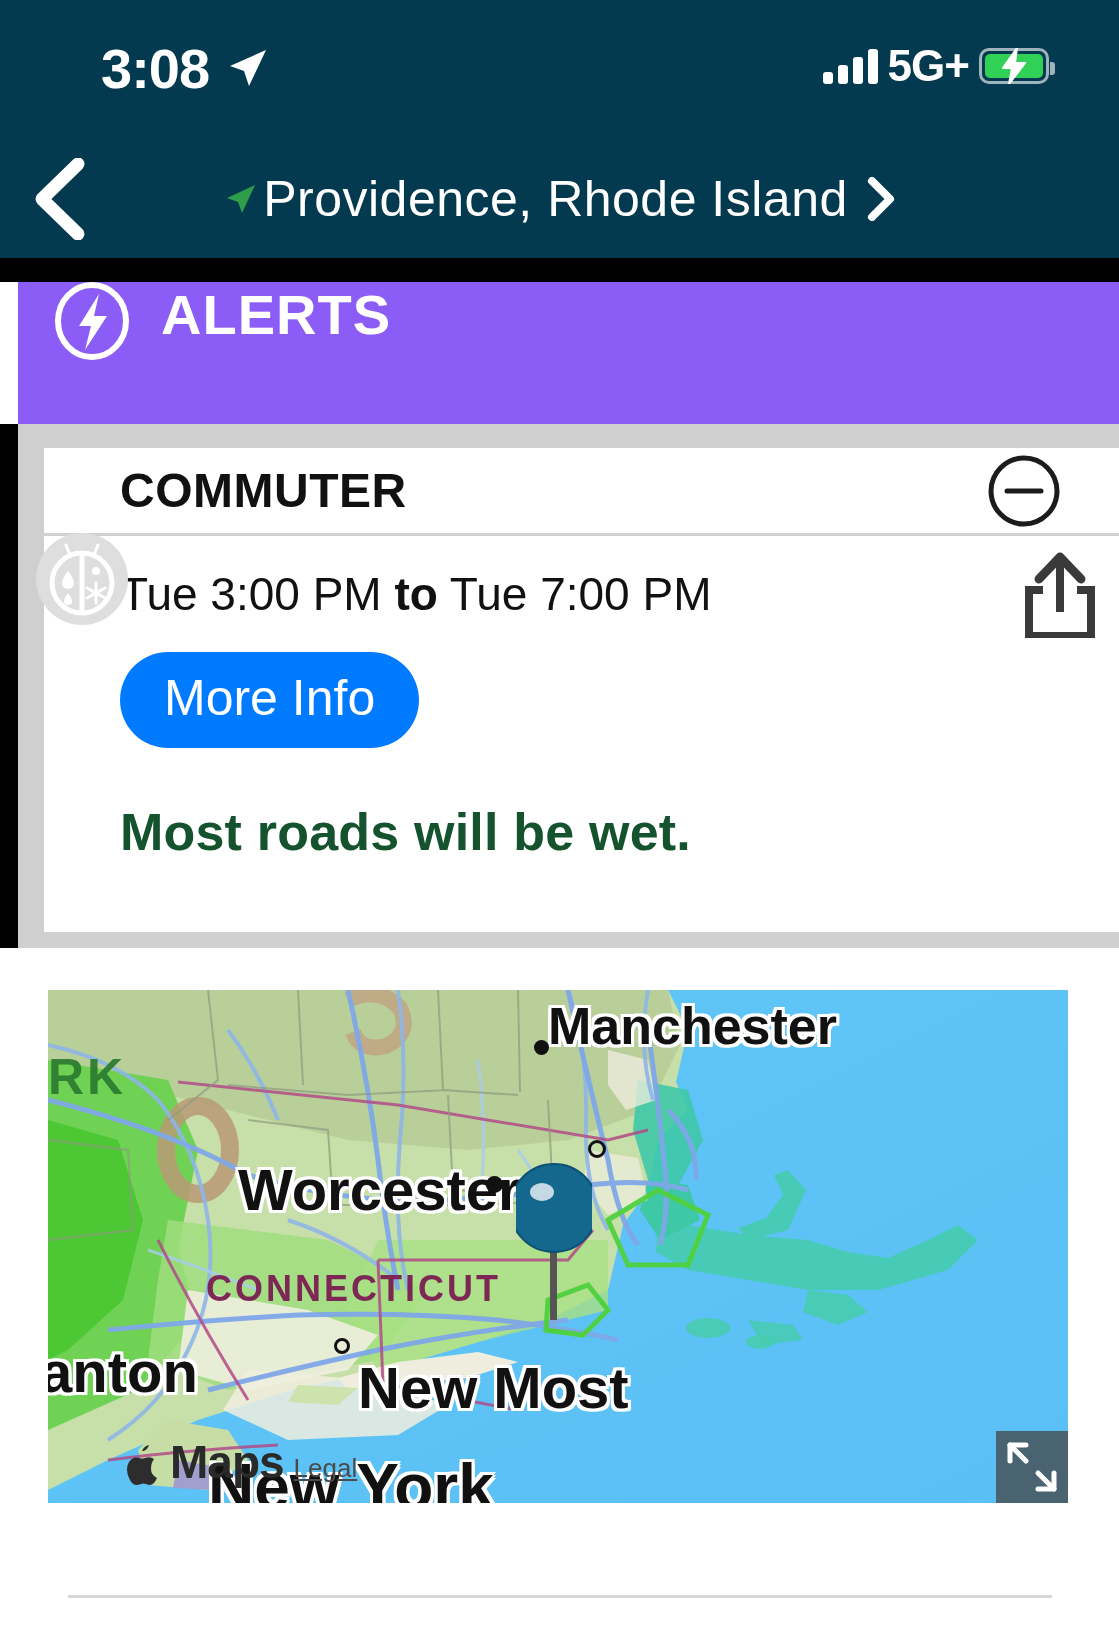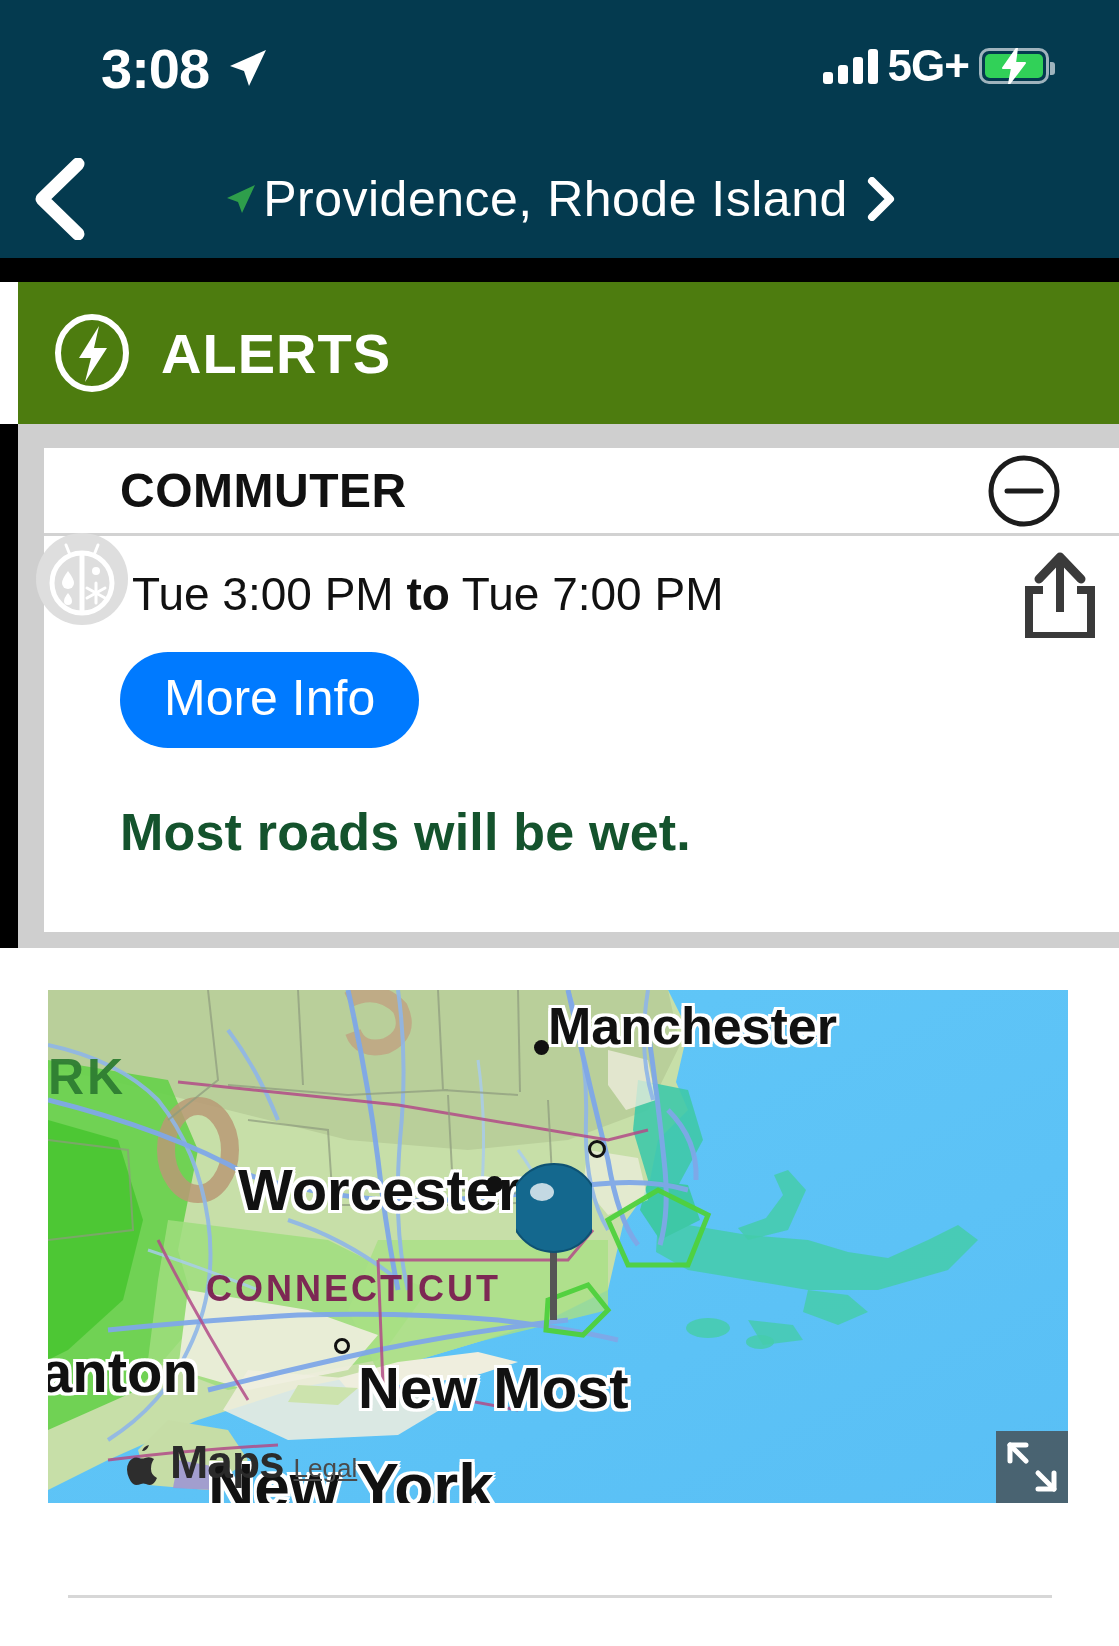--- a/index.html
+++ b/index.html
@@ -141,23 +141,22 @@
     top: 258px; left: 0;
     width: 1119px; height: 24px;
     background: #000000;
   }
 
   
   .alerts-banner {
     position: absolute;
     top: 282px; left: 18px;
     width: 1101px; height: 142px;
-    background: #4d7c0f;
-    display: flex;
-    align-items: center;
+    background: #8b5cf6;
+    display: flex;
     cursor: pointer;
   }
   .alert-bolt-icon {
     margin-left: 35px;
     width: 78px; height: 78px;
     flex: none;
   }
   .alerts-label {
     margin-left: 30px;
     color: #ffffff;
@@ -213,21 +212,20 @@
   .time-row {
     position: relative;
     height: 116px;
     display: flex;
     align-items: center;
   }
   .time-range {
     font-size: 46px;
     color: #111111;
     line-height: 50px;
-    margin-left: 12px;
   }
   .time-range b { font-weight: bold; }
   .share-btn {
     position: absolute;
     right: 20px;
     top: 14px;
     width: 78px; height: 88px;
     cursor: pointer;
   }
   .more-info-btn {

